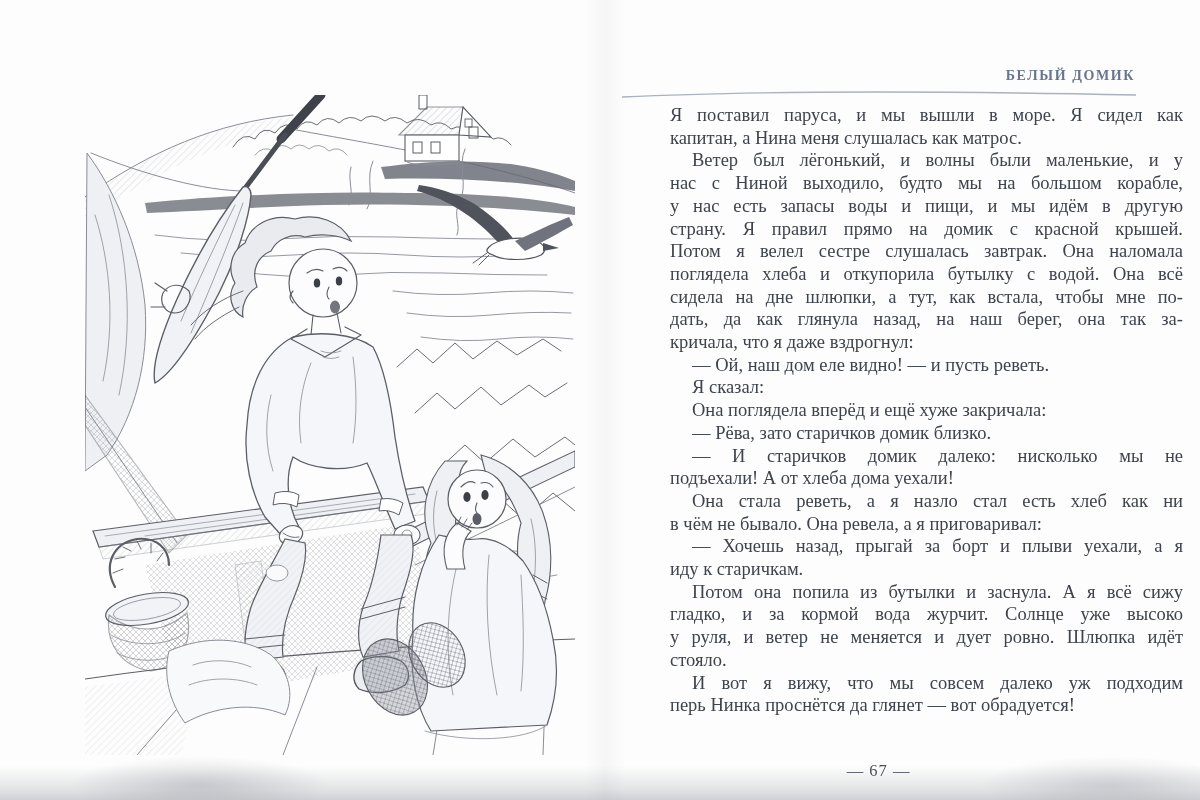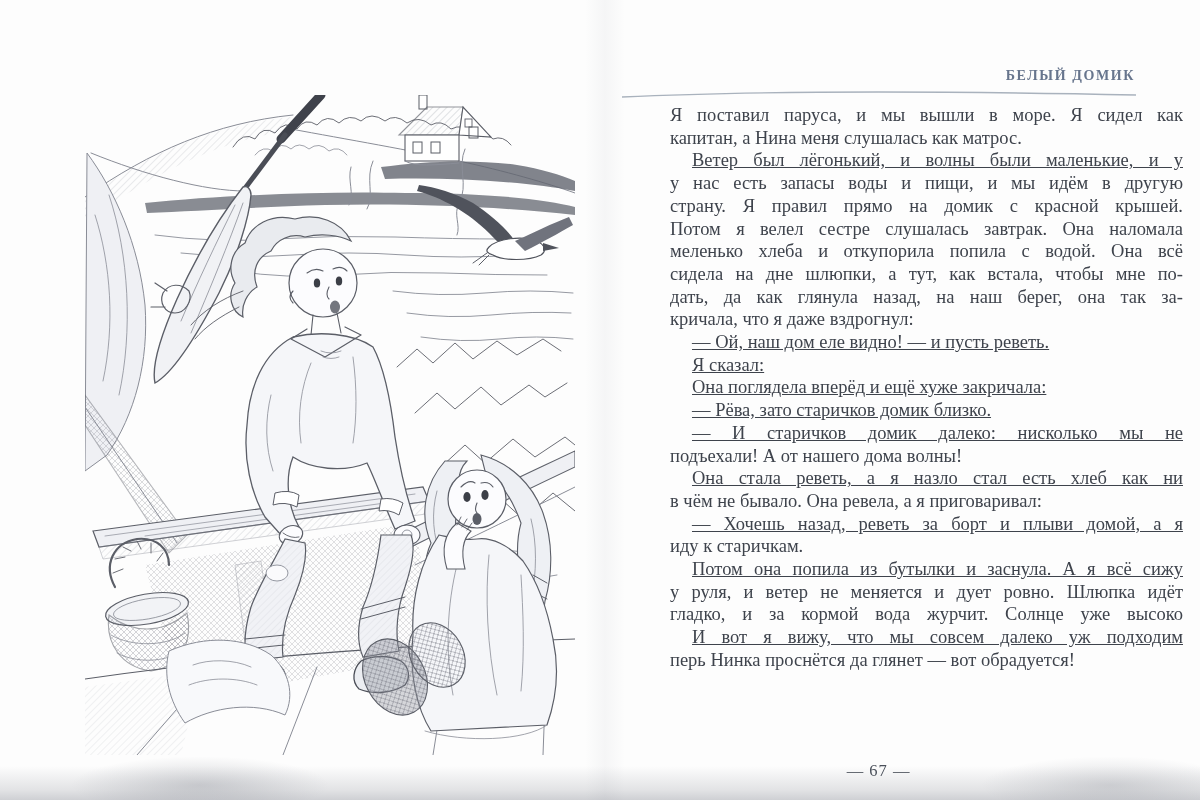--- a/index.html
+++ b/index.html
@@ -15,21 +15,21 @@
     font-family:"Liberation Serif","DejaVu Serif",serif;}
   .book{position:relative;width:1200px;height:800px;background:var(--page-background);}
   
   .running-head{position:absolute;left:622px;top:68px;width:513px;text-align:right;
     font-size:14px;font-weight:600;letter-spacing:1.6px;color:var(--running-head);}
   .head-rule{position:absolute;left:620px;top:90px;width:518px;height:10px;}
   .text-column{position:absolute;left:622px;top:104px;width:513px;margin-left:48px;}
   .line{font-size:18.5px;line-height:22.7px;color:var(--body-ink);
     text-align:justify;text-align-last:justify;}
   .line.last{text-align-last:left;}
-  .line.indent{text-indent:22px;text-decoration:underline;}
+  .line.indent{text-indent:22px;}
   .page-number{position:absolute;left:622px;top:761px;width:513px;text-align:center;
     font-size:16.5px;letter-spacing:1px;color:var(--page-number-ink);}
   
   .illustration{position:absolute;left:85px;top:95px;width:490px;height:660px;}
   
   .bottom-shade{position:absolute;left:0;bottom:0;width:1200px;height:34px;
     background:linear-gradient(to bottom, rgba(120,124,134,0), rgba(120,124,134,.20) 70%, rgba(108,112,124,.32));}
   .corner-shade{position:absolute;bottom:-14px;height:58px;pointer-events:none;}
   .corner-shade.l{left:70px;width:260px;
     background:radial-gradient(ellipse at center, rgba(100,104,116,.26), rgba(100,104,116,0) 70%);}
@@ -190,40 +190,42 @@
 
   <div class="running-head">БЕЛЫЙ ДОМИК</div>
   <svg class="head-rule" viewBox="0 0 518 10">
     <path d="M2,7 C120,1.5 300,0.5 516,5" stroke="var(--rule-line)" stroke-width="1.4" fill="none"></path>
   </svg>
 
   <div class="text-column">
       <div class="line">Я поставил паруса, и мы вышли в море. Я сидел как</div>
       <div class="line last">капитан, а Нина меня слушалась как матрос.</div>
       <div class="line indent">Ветер был лёгонький, и волны были маленькие, и у</div>
+      <div class="line">нас с Ниной выходило, будто мы на большом корабле,</div>
       <div class="line">у нас есть запасы воды и пищи, и мы идём в другую</div>
       <div class="line">страну. Я правил прямо на домик с красной крышей.</div>
       <div class="line">Потом я велел сестре слушалась завтрак. Она наломала</div>
-      <div class="line">меленько хлеба и откупорила попила с водой. Она всё</div>
+      <div class="line">поглядела хлеба и откупорила бутылку с водой. Она всё</div>
       <div class="line">сидела на дне шлюпки, а тут, как встала, чтобы мне по-</div>
       <div class="line">дать, да как глянула назад, на наш берег, она так за-</div>
       <div class="line last">кричала, что я даже вздрогнул:</div>
       <div class="line indent last">— Ой, наш дом еле видно! — и пусть реветь.</div>
       <div class="line indent last">Я сказал:</div>
       <div class="line indent last">Она поглядела вперёд и ещё хуже закричала:</div>
       <div class="line indent last">— Рёва, зато старичков домик близко.</div>
       <div class="line indent">— И старичков домик далеко: нисколько мы не</div>
-      <div class="line last">подъехали! А от нашего дома волны!</div>
+      <div class="line last">подъехали! А от хлеба дома уехали!</div>
       <div class="line indent">Она стала реветь, а я назло стал есть хлеб как ни</div>
       <div class="line last">в чём не бывало. Она ревела, а я приговаривал:</div>
-      <div class="line indent">— Хочешь назад, реветь за борт и плыви домой, а я</div>
+      <div class="line indent">— Хочешь назад, прыгай за борт и плыви уехали, а я</div>
       <div class="line last">иду к старичкам.</div>
       <div class="line indent">Потом она попила из бутылки и заснула. А я всё сижу</div>
+      <div class="line">гладко, и за кормой вода журчит. Солнце уже высоко</div>
       <div class="line">у руля, и ветер не меняется и дует ровно. Шлюпка идёт</div>
-      <div class="line">гладко, и за кормой вода журчит. Солнце уже высоко</div>
+      <div class="line last">стояло.</div>
       <div class="line indent">И вот я вижу, что мы совсем далеко уж подходим</div>
       <div class="line last">перь Нинка проснётся да глянет — вот обрадуется!</div>
     </div>
 
   <div class="page-number">— 67 —</div>
 
   <div class="spine-shade"></div>
   <div class="corner-shade l"></div>
   <div class="corner-shade r"></div>
   <div class="bottom-shade"></div>

